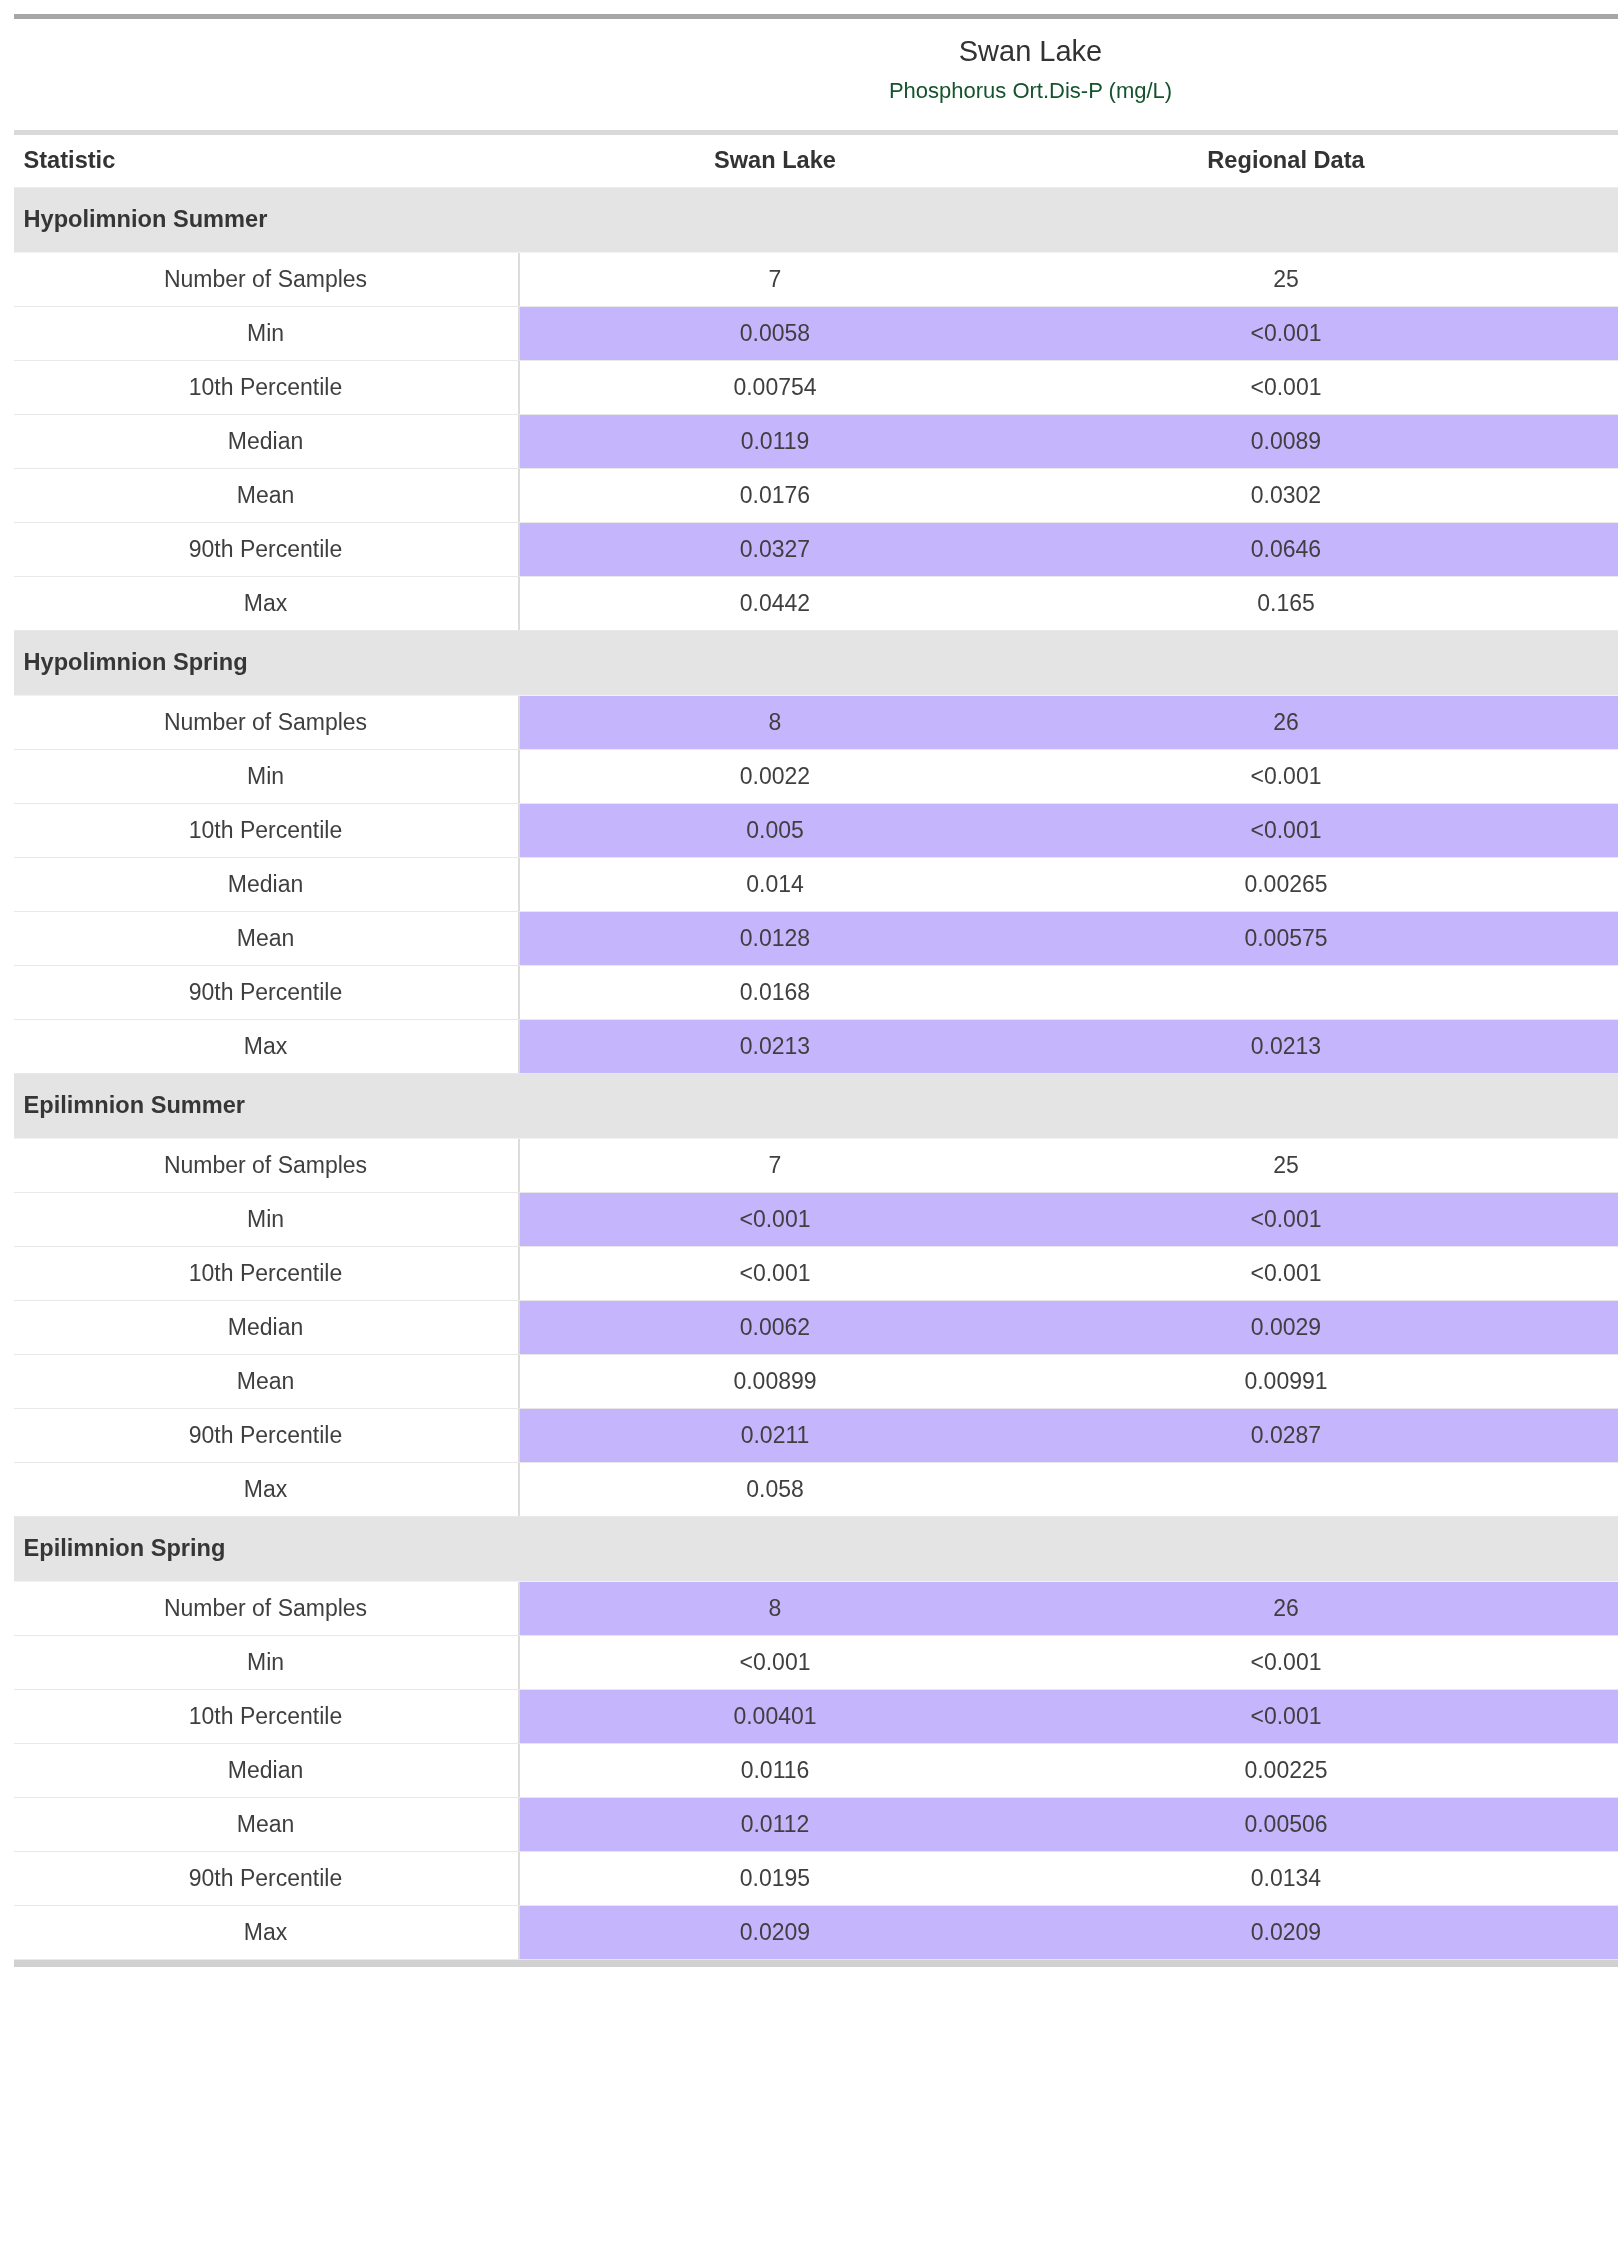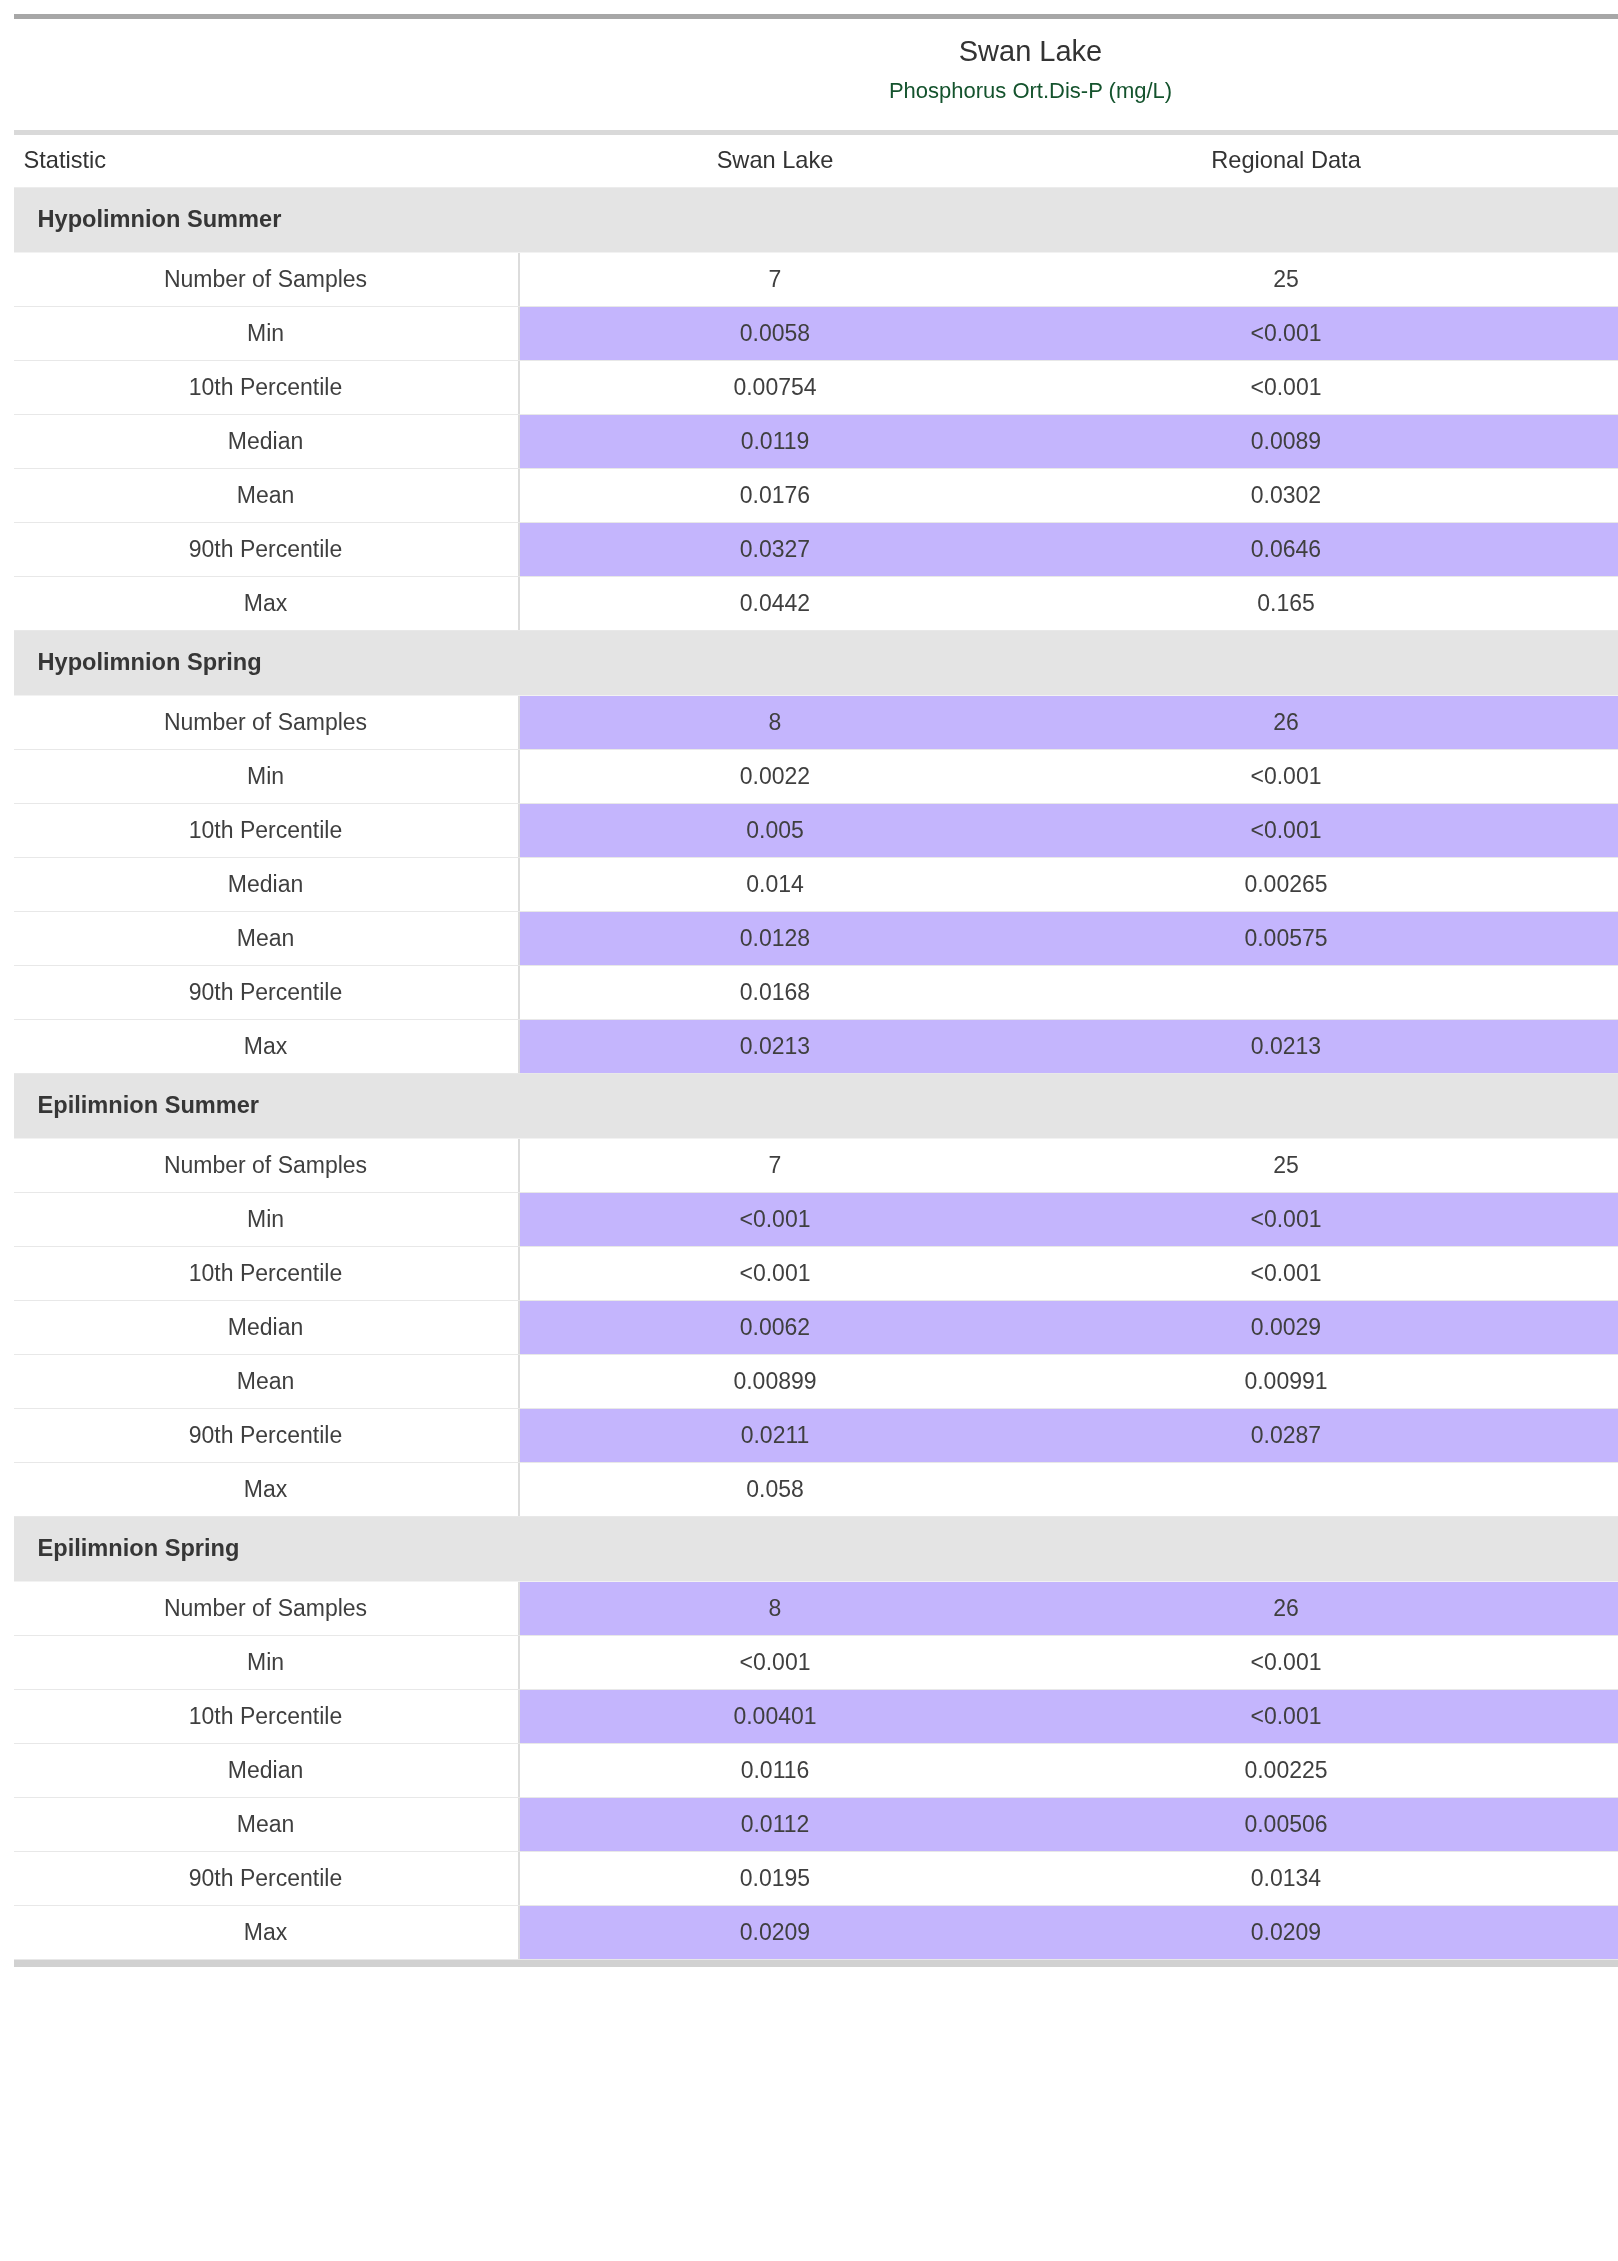--- a/index.html
+++ b/index.html
@@ -49,40 +49,40 @@
     display: grid;
     grid-template-columns: 506px 511px 511px minmax(0, 1fr);
     align-items: center;
   }
   .col-header {
     height: 52px;
     border-bottom: 1.7px solid #ececec;
   }
   .ch {
     font-size: 23.6px;
-    font-weight: 400;
+    font-weight: 700;
     color: #333333;
   }
   .ch.statistic {
     padding-left: 10px;
     text-align: left;
   }
   .ch.val {
     text-align: center;
   }
   .band {
     height: 65px;
     background: #e4e4e4;
     display: flex;
     align-items: center;
     border-bottom: 1.7px solid #f2f2f2;
     box-sizing: border-box;
   }
   .band-label {
-    padding-left: 24px;
+    padding-left: 10px;
     font-size: 23.6px;
     font-weight: 700;
     color: #363636;
   }
   .row {
     height: 54px;
     box-sizing: border-box;
     border-bottom: 1.7px solid #e8e8e8;
   }
   .cell {

